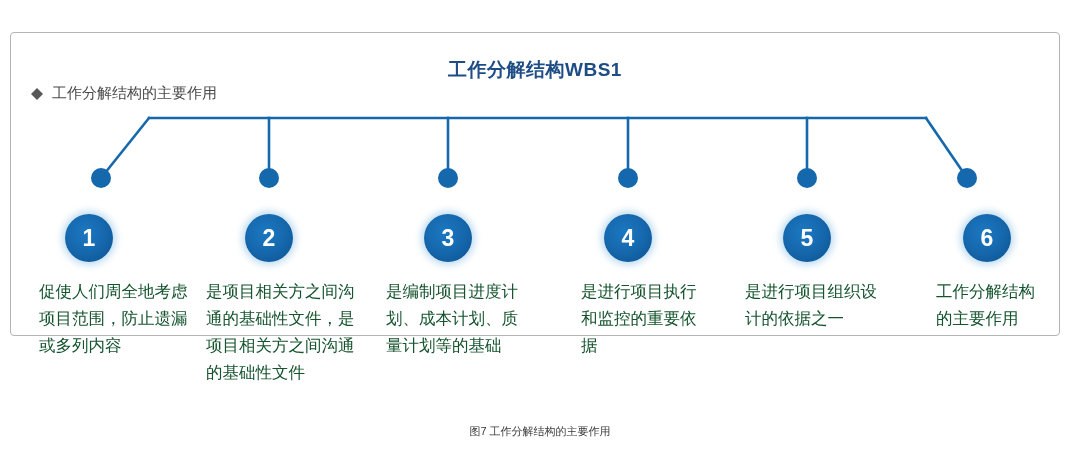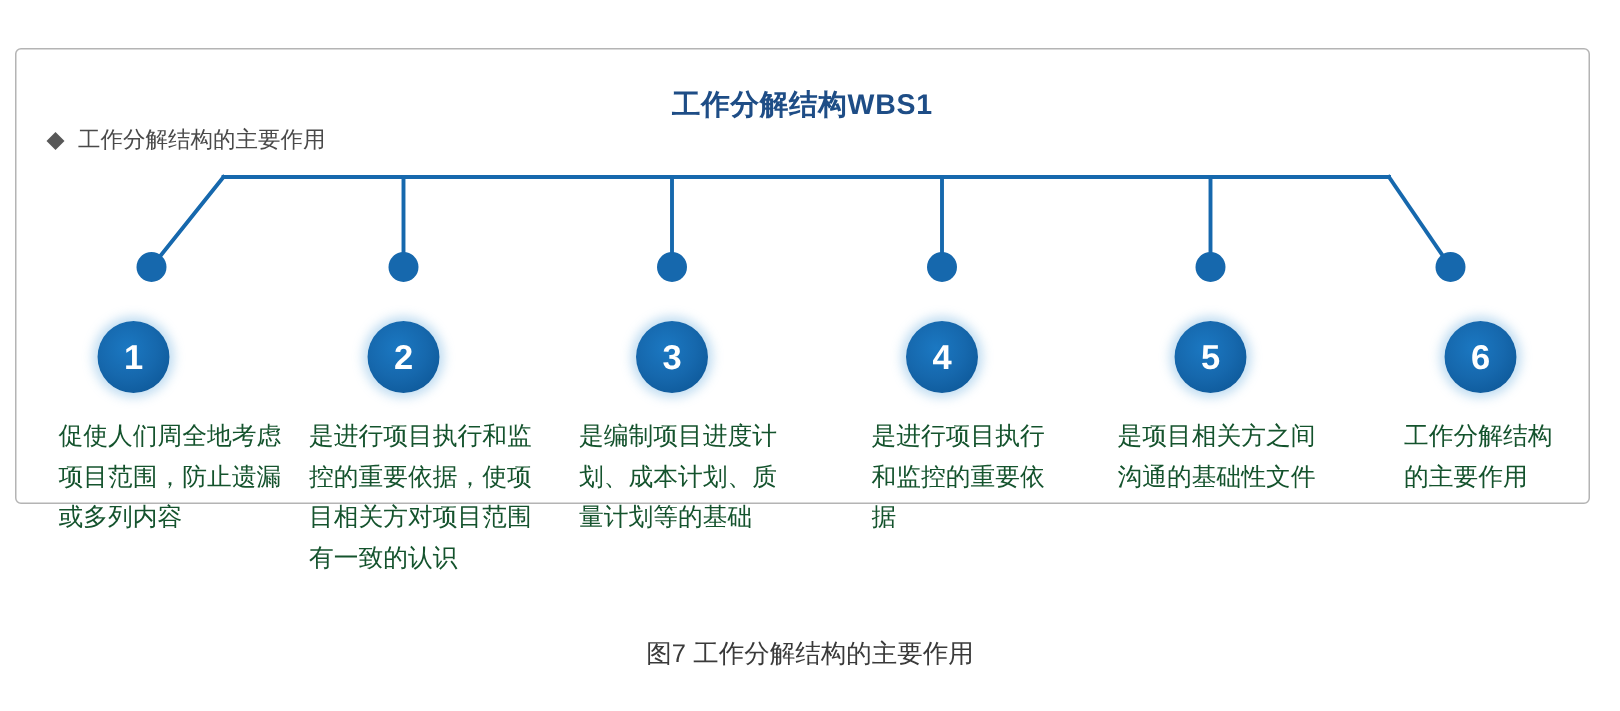--- a/index.html
+++ b/index.html
@@ -110,21 +110,21 @@
     text-align: left;
     width: 150px;
   }
 
   #figure-caption {
     position: absolute;
     left: 0;
     top: 424px;
     width: 100%;
     text-align: center;
-    font-size: 17px;
+    font-size: 11px;
     color: #3a3a3a;
     font-weight: 500;
   }
 </style>
 </head>
 <body>
 
 <div id="figure-frame">
 
   <div id="chart-title">工作分解结构WBS1</div>
@@ -154,36 +154,36 @@
     </g>
   </svg>
 
   <div class="node-col" style="left:78px;">
     <div class="num-circle">1</div>
     <div class="desc-text" style="left:-50px; width:152px;">促使人们周全地考虑项目范围，防止遗漏或多列内容</div>
   </div>
 
   <div class="node-col" style="left:258px;">
     <div class="num-circle">2</div>
-    <div class="desc-text" style="left:-63px; width:160px;">是进行项目执行和监控的重要依据，使项目相关方对项目范围有一致的认识</div>
+    <div class="desc-text" style="left:-63px; width:160px;">是项目相关方之间沟通的基础性文件，是项目相关方之间沟通的基础性文件</div>
   </div>
 
   <div class="node-col" style="left:437px;">
     <div class="num-circle">3</div>
     <div class="desc-text" style="left:-62px; width:146px;">是编制项目进度计划、成本计划、质量计划等的基础</div>
   </div>
 
   <div class="node-col" style="left:617px;">
     <div class="num-circle">4</div>
     <div class="desc-text" style="left:-47px; width:122px;">是进行项目执行和监控的重要依据</div>
   </div>
 
   <div class="node-col" style="left:796px;">
     <div class="num-circle">5</div>
-    <div class="desc-text" style="left:-62px; width:140px;">是项目相关方之间沟通的基础性文件</div>
+    <div class="desc-text" style="left:-62px; width:140px;">是进行项目组织设计的依据之一</div>
   </div>
 
   <div class="node-col" style="left:976px;">
     <div class="num-circle">6</div>
     <div class="desc-text" style="left:-51px; width:112px;">工作分解结构的主要作用</div>
   </div>
 
 </div>
 
 <div id="figure-caption">图7  工作分解结构的主要作用</div>

